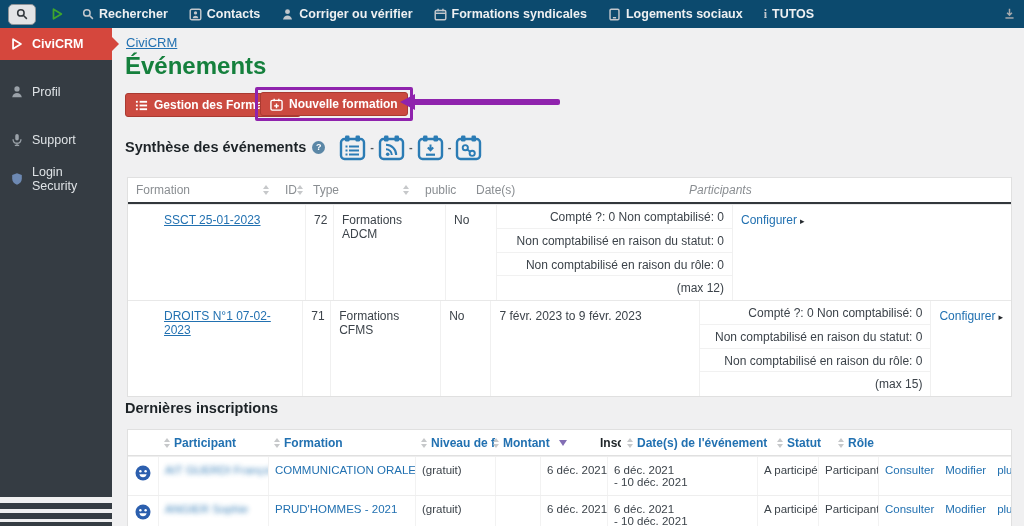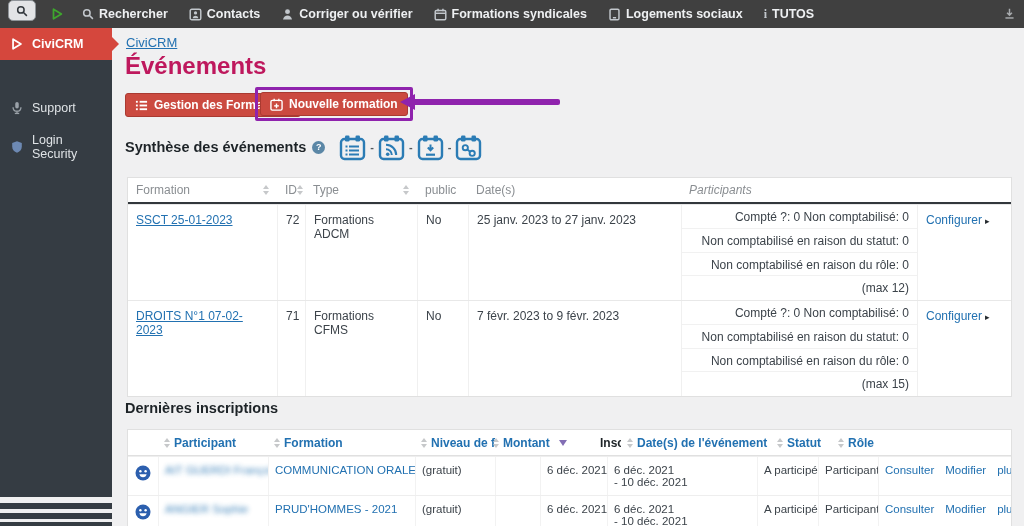--- a/index.html
+++ b/index.html
@@ -2,21 +2,21 @@
 <html><head>
 <meta charset="utf-8">
 <style>
   * { margin:0; padding:0; box-sizing:border-box; }
   html,body { width:1024px; height:526px; overflow:hidden; background:#f0f0f1;
     font-family:"Liberation Sans", sans-serif; }
   .stage { position:relative; width:1024px; height:526px; }
 
   
   .topbar { position:absolute; left:0; top:0; width:1024px; height:28px;
-    background:#404040; display:flex; color:#eef0f2; z-index:5; }
+    background:#0c4a6e; display:flex; align-items:center; color:#eef0f2; z-index:5; }
   .search-btn { width:28px; height:21px; margin-left:8px; background:#e3e4e6;
     border:1px solid #8f9499; border-radius:5px; display:flex; align-items:center;
     justify-content:center; color:#32373c; }
   .tb-logo { margin-left:14px; display:flex; align-items:center; }
   .tb-nav { display:flex; align-items:center; margin-left:18px; gap:21px; }
   .tb-item { display:flex; align-items:center; gap:5px; font-size:12.5px; font-weight:bold;
     color:#eef0f2; cursor:pointer; }
   .tb-item svg, .tb-item .i-icon { color:#c2c7cc; }
   .i-icon { font-weight:bold; font-size:12px; font-family:"Liberation Serif", serif; }
   .tb-dl { position:absolute; right:8px; top:6px; color:#a7aaad; }
@@ -38,21 +38,21 @@
       #f0f0f1 0px, #f0f0f1 6px, #353c43 6px, #353c43 12px,
       #f0f0f1 12px, #f0f0f1 16px, #353c43 16px, #353c43 22px,
       #f0f0f1 22px, #f0f0f1 25px, #353c43 25px, #353c43 29px); }
 
   
   .content { position:absolute; left:112px; top:28px; width:912px; height:498px;
     background:#f0f0f1; overflow:hidden; }
   .crumb { position:absolute; left:14px; top:7px; font-size:13px; color:#2271b1;
     text-decoration:underline; cursor:pointer; }
   .page-title { position:absolute; left:13px; top:24px; font-size:24px; font-weight:bold;
-    color:#be185d; }
+    color:#15803d; }
 
   .btn { display:inline-flex; align-items:center; gap:6px; background:#cb4a40;
     border:1px solid #a93a31; color:#fff; font-weight:bold; font-size:12px;
     padding:4px 9px; border-radius:3px; cursor:pointer; white-space:nowrap; }
   .btn-manage { position:absolute; left:13px; top:65px; }
   .hl-box { position:absolute; left:143px; top:59px; border:3px solid #8f23ad;
     border-radius:2px; padding:2px; }
   .hl-arrow { position:absolute; left:288px; top:66px; width:160px; height:16px; }
   .hl-arrow .head { position:absolute; left:0; top:0; width:0; height:0;
     border-top:8px solid transparent; border-bottom:8px solid transparent;
@@ -74,21 +74,21 @@
   .t1 { position:absolute; left:15px; top:149px; width:885px; background:#fff;
     border:1px solid #e0e0e0; font-size:12px; color:#3c434a; }
   .t1-head { display:flex; color:#8a8e92; border-bottom:2px solid #32373c; }
   .t1-head > div { padding:5px 8px; display:flex; align-items:center; }
   .t1 .c0{width:149px;} .t1 .c1{width:28px;} .t1 .c2{width:112px;}
   .t1 .c3{width:51px;} .t1 .c4{width:213px;} .t1 .c5{width:236px;} .t1 .c6{flex:1;}
   .t1-head .between{ justify-content:space-between; }
   .t1-row { display:flex; border-top:1px solid #e8e8e8; }
   .t1-row:first-of-type { border-top:none; }
   .t1-row > div { padding:8px; border-left:1px solid #f0f0f0; }
-  .t1-row > div:first-child { border-left:none; }
+  .t1-row > div:first-child { border-left:none;margin-left:28px; }
   .t1-row .c5 { padding:0; }
   .p-line { text-align:right; padding:5px 8px; border-bottom:1px solid #f1f1f1;
     height:23.75px; }
   .p-line:last-child { border-bottom:none; }
   a.link { color:#2271b1; text-decoration:underline; cursor:pointer; }
   a.plain { color:#2271b1; text-decoration:none; cursor:pointer; }
   .caret { color:#23282d; font-size:9px; margin-left:3px; }
 
   .sort { display:inline-flex; flex-direction:column; gap:2px; }
   .sort i { display:block; width:0; height:0; border-left:3.5px solid transparent;
@@ -192,20 +192,27 @@
   </div>
 
   <div class="sidebar">
     <div class="sb-item active">
       <svg width="14" height="14" viewBox="0 0 16 16">
           <path d="M3.5 2.5 L12.5 8 L3.5 13.5 Z" fill="none" stroke="currentColor" stroke-width="2" stroke-linejoin="round"></path>
         </svg>
       <span>CiviCRM</span>
     </div>
     <div class="sb-gap"></div>
+    <div class="sb-item">
+      <svg width="14" height="14" viewBox="0 0 16 16">
+          <circle cx="8" cy="4.5" r="3" fill="currentColor"></circle>
+          <path d="M2.5 14c.7-3.2 2.9-4.8 5.5-4.8s4.8 1.6 5.5 4.8z" fill="currentColor"></path>
+        </svg>
+      <span>Profil</span>
+    </div>
     <div class="sb-gap"></div>
     <div class="sb-item">
       <svg width="14" height="14" viewBox="0 0 16 16">
           <rect x="6" y="1" width="4" height="7.5" rx="2" fill="currentColor"></rect>
           <path d="M3.5 7c0 3 2 4.6 4.5 4.6S12.5 10 12.5 7" fill="none" stroke="currentColor" stroke-width="1.5"></path>
           <line x1="8" y1="11.6" x2="8" y2="14" stroke="currentColor" stroke-width="1.5"></line>
           <line x1="5.5" y1="14.2" x2="10.5" y2="14.2" stroke="currentColor" stroke-width="1.5"></line>
         </svg>
       <span>Support</span>
     </div>
@@ -343,21 +350,20 @@
             <span>Participants</span>
           </div>
         <div class="c6"></div>
       </div>
 
       <div class="t1-row">
         <div class="c0"><a class="link">SSCT 25-01-2023</a></div>
         <div class="c1">72</div>
         <div class="c2">Formations ADCM</div>
         <div class="c3">No</div>
-        <div class="c4">25 janv. 2023 to 27 janv. 2023</div>
         <div class="c5">
           <div class="p-line">Compté ?: 0 Non comptabilisé: 0</div>
           <div class="p-line">Non comptabilisé en raison du statut: 0</div>
           <div class="p-line">Non comptabilisé en raison du rôle: 0</div>
           <div class="p-line">(max 12)</div>
         </div>
         <div class="c6"><a class="plain">Configurer</a><span class="caret">▸</span></div>
       </div>
 
       <div class="t1-row">

